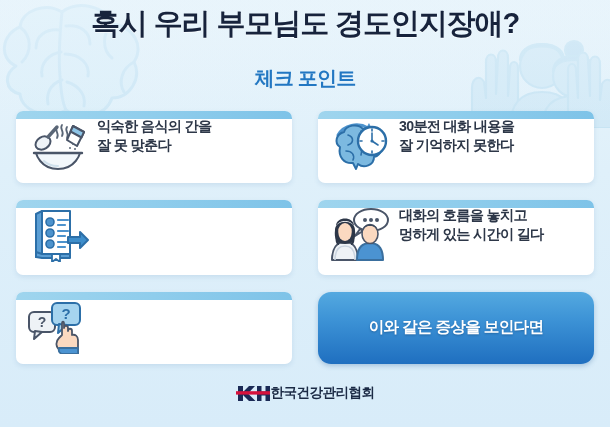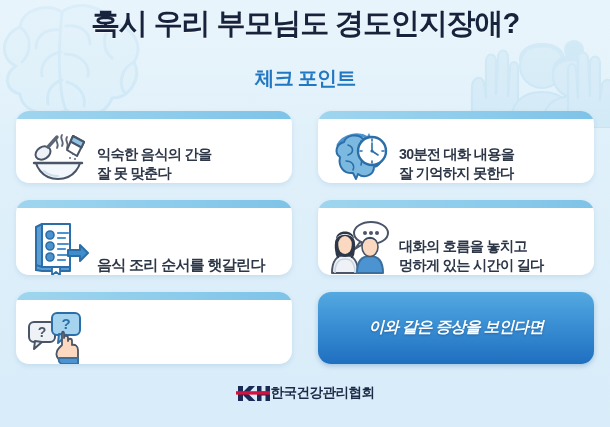--- a/index.html
+++ b/index.html
@@ -84,25 +84,25 @@
     grid-template-columns: 276px 276px;
     grid-template-rows: 72px 75px 72px;
     column-gap: 26px;
     row-gap: 17px;
   }
 
   
   .card {
     position: relative;
     background: #ffffff;
-    border-radius: 13px;
+    border-radius: 7px;
     box-shadow: 0 2px 5px rgba(70,120,170,0.14);
     overflow: hidden;
     display: flex;
-    align-items: flex-end;
+    align-items: flex-start;
     padding-left: 10px;
   }
 
   .card::before {
     content: "";
     position: absolute;
     left: 0; right: 0; top: 0;
     height: 8px;
     background: linear-gradient(90deg, #9fd5ee 0%, #8fcdec 50%, #7ec3e8 100%);
   }
@@ -134,21 +134,20 @@
   .cta {
     position: relative;
     border-radius: 13px;
     background: linear-gradient(180deg, #54a9e0 0%, #3d93d6 38%, #1f6fc0 100%);
     box-shadow: 0 2px 5px rgba(40,95,155,0.3);
     display: flex;
     flex-direction: column;
     align-items: center;
     justify-content: center;
     gap: 3px;
-    font-style: italic;
   }
 
   .cta-line1 {
     font-size: 15.6px;
     font-weight: 800;
     color: #ffffff;
     letter-spacing: -0.7px;
     text-shadow: 0 1px 2px rgba(10,60,110,0.45);
   }
 
@@ -314,21 +313,20 @@
           <path d="M32 25 L42 25 M32 30 L39 30" stroke="#4d93cd" stroke-width="2.2" stroke-linecap="round"></path>
           <circle cx="24" cy="38" r="4" fill="#4d93cd" stroke="#2c6fa8" stroke-width="1.6"></circle>
           <path d="M32 36 L42 36 M32 41 L39 41" stroke="#4d93cd" stroke-width="2.2" stroke-linecap="round"></path>
         </g>
 
         <path d="M26 48 L26 56 L30 53 L34 56 L34 48 Z" fill="#ffffff" stroke="#2c6fa8" stroke-width="1.8" stroke-linejoin="round"></path>
 
         <path d="M42 31 L54 31 L54 26 L62 34 L54 42 L54 37 L42 37 Z" fill="#3e8ecb" stroke="#2c6fa8" stroke-width="2" stroke-linejoin="round"></path>
       </svg>
     </div>
-    <div class="card-text">음식 조리 순서를 햇갈린다</div>
   </div>
 
   <div class="card">
     <div class="card-icon">
       <svg viewBox="0 0 64 56" width="64" height="56">
 
         <ellipse cx="43" cy="14" rx="17" ry="11" fill="#ffffff" stroke="#4a5568" stroke-width="2"></ellipse>
         <path d="M32 23 L27 30 L35 25 Z" fill="#ffffff" stroke="#4a5568" stroke-width="2" stroke-linejoin="round"></path>
         <g fill="#4a5568">
           <circle cx="37" cy="14" r="2"></circle>

